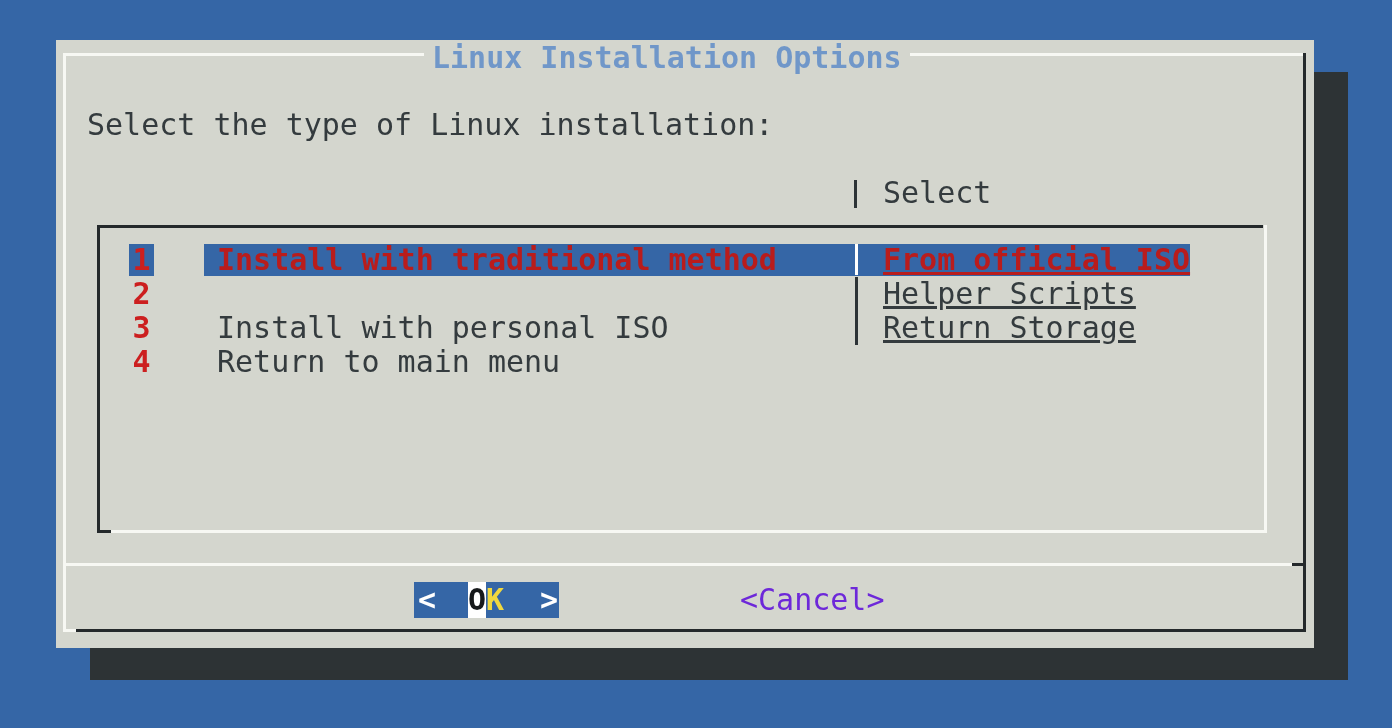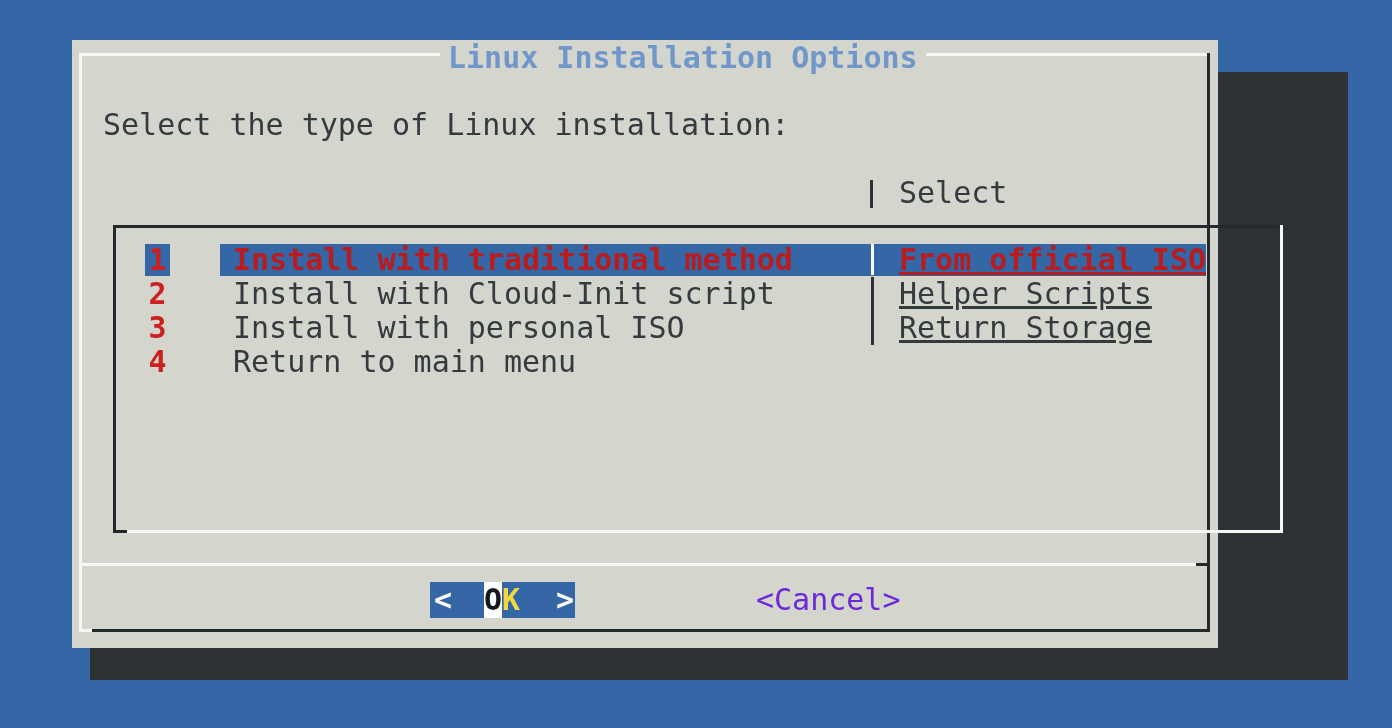--- a/index.html
+++ b/index.html
@@ -4,21 +4,21 @@
 <style>
   * { margin:0; padding:0; box-sizing:border-box; }
   html,body { width:1392px; height:728px; overflow:hidden; }
   body {
     background:#3566a6;
     font-family:"DejaVu Sans Mono","Liberation Mono",monospace;
     font-size:30px; color:#343b3e; position:relative;
   }
   .screen { position:absolute; inset:0; }
   .shadow { position:absolute; left:90px; top:72px; width:1258px; height:608px; background:#2d3335; }
-  .dialog { position:absolute; left:72px; top:40px; width:1146px; height:608px; background:#d4d6ce; }
+  .dialog { position:absolute; left:56px; top:40px; width:1258px; height:608px; background:#d4d6ce; }
 
   
   .d-top    { position:absolute; left:7px; right:8px; top:13px; height:3px; background:#f7f8f3; }
   .d-left   { position:absolute; left:7px; top:13px; bottom:16px; width:3px; background:#f7f8f3; }
   .d-right  { position:absolute; right:8px; top:13px; bottom:16px; width:3px; background:#24292b; }
   .d-bottom { position:absolute; left:20px; right:8px; bottom:16px; height:3px; background:#24292b; }
   .d-blstub { position:absolute; left:7px; bottom:16px; width:13px; height:3px; background:#f7f8f3; }
   .d-sep    { position:absolute; left:9px; right:9px; top:523px; height:3px; background:#f7f8f3; }
   .d-sepcap { position:absolute; right:8px; top:523px; width:14px; height:3px; background:#24292b; }
 
@@ -97,21 +97,20 @@
       <div class="mrow selected" style="top:18px">
         <div class="band"></div>
         <span class="tag">1</span>
         <span class="desc">Install with traditional method</span>
         <span class="vsep"></span>
         <span class="src">From official ISO</span>
       </div>
 
       <div class="mrow" style="top:52px">
         <span class="tag">2</span>
-        <span class="desc">Install with Cloud-Init script</span>
         <span class="vsep"></span>
         <span class="src">Helper Scripts</span>
       </div>
 
       <div class="mrow" style="top:86px">
         <span class="tag">3</span>
         <span class="desc">Install with personal ISO</span>
         <span class="vsep"></span>
         <span class="src">Return Storage</span>
       </div>

